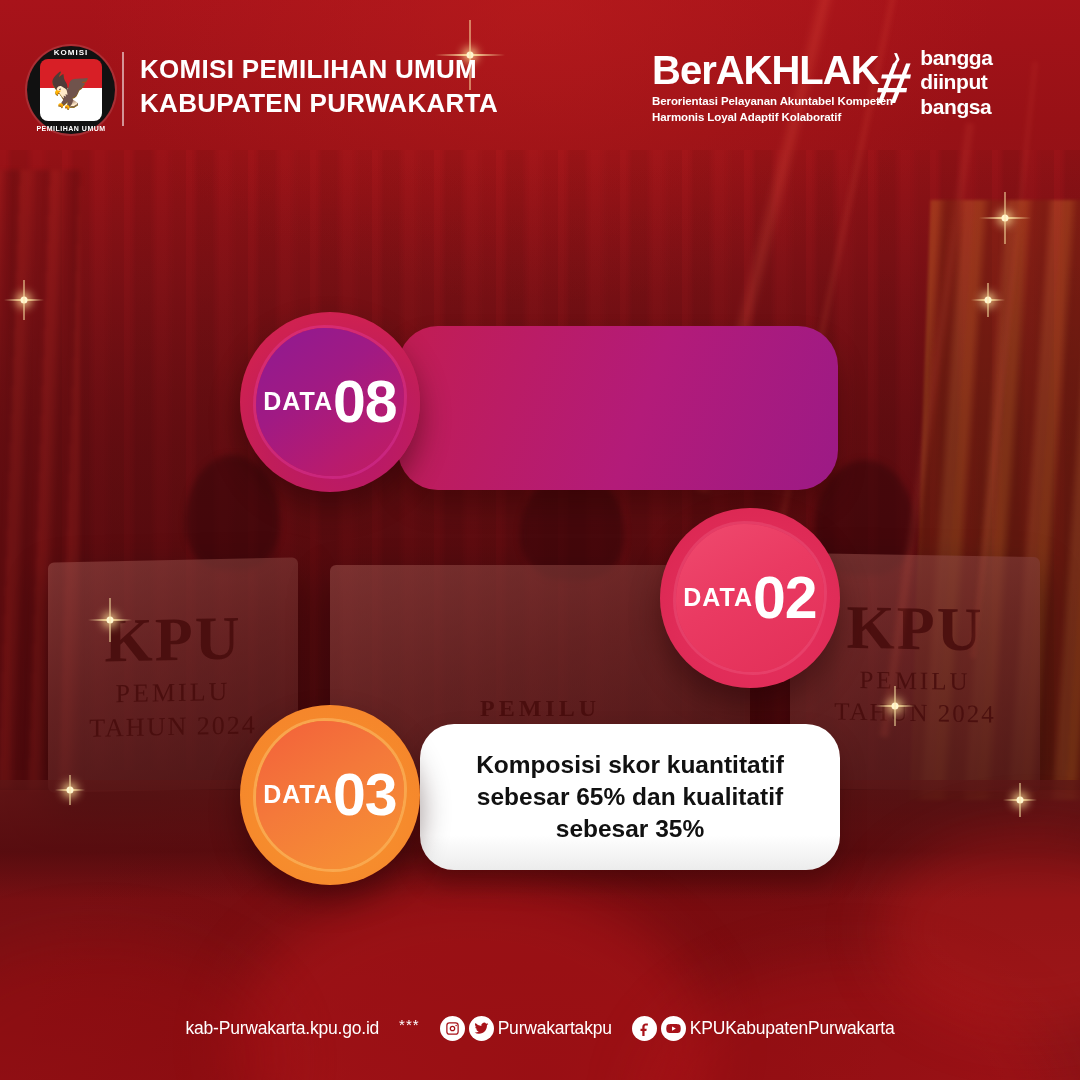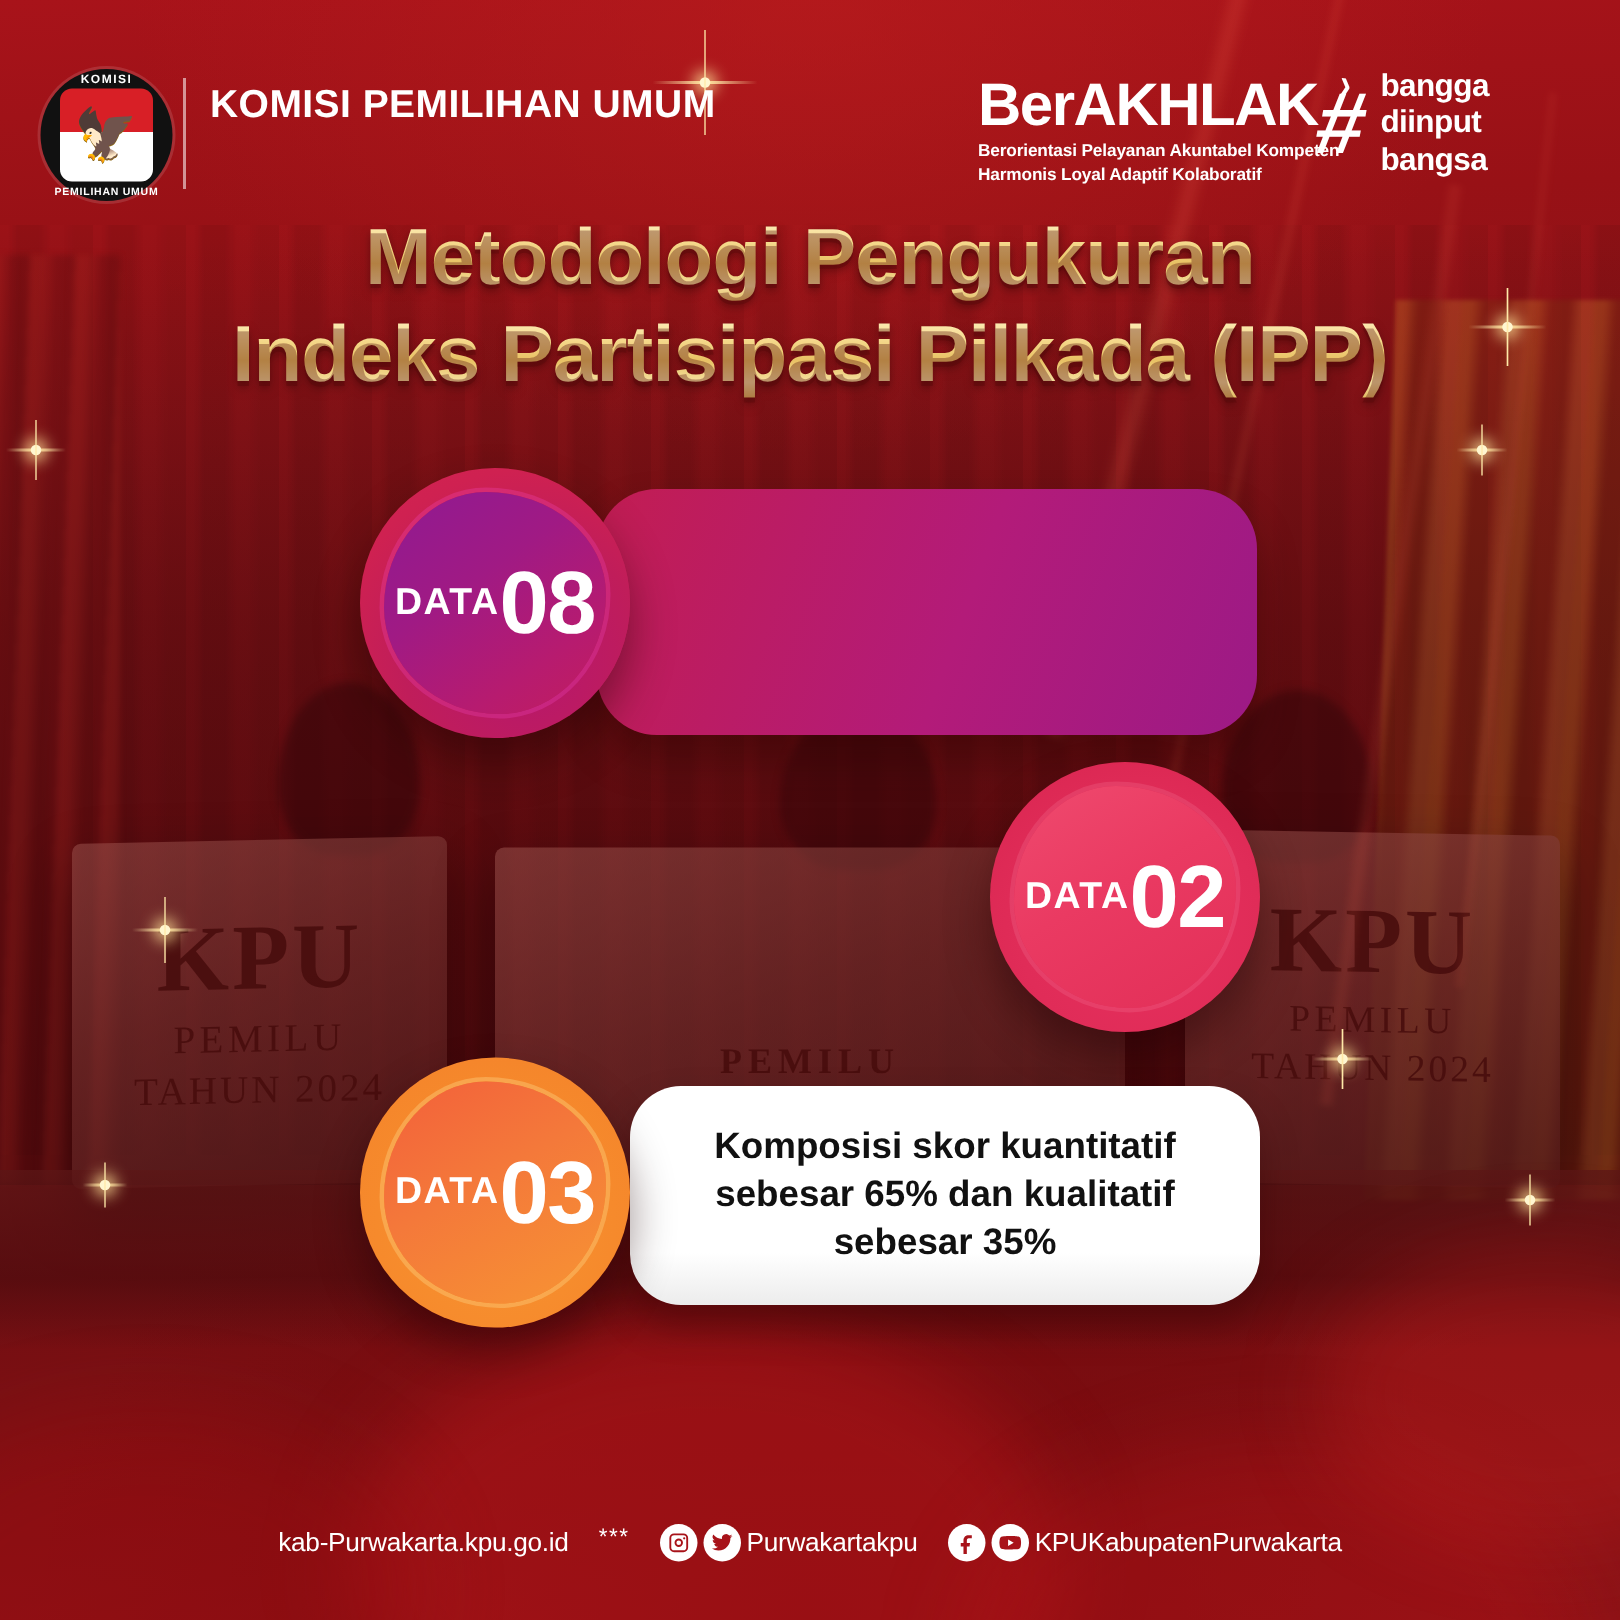--- a/index.html
+++ b/index.html
@@ -339,20 +339,21 @@
       <div class="inner"></div>
       <div class="garuda">🦅</div>
       <div class="tx-top">KOMISI</div>
       <div class="tx-bot">PEMILIHAN UMUM</div>
     </div>
 
     <div class="header-divider"></div>
 
     <div class="header-text">
       <div class="l1">KOMISI PEMILIHAN UMUM</div>
+      <div class="l2">KABUPATEN PURWAKARTA</div>
     </div>
 
     <div class="berakhlak">
       <div class="big">
         <span>BerAKHLAK</span>
         <span class="chev">›</span>
       </div>
       <div class="sub1">Berorientasi Pelayanan Akuntabel Kompeten</div>
       <div class="sub2">Harmonis Loyal Adaptif Kolaboratif</div>
     </div>
@@ -360,24 +361,20 @@
     <div class="bangga">
       <div class="hash">#</div>
       <div class="words">
         <div>bangga</div>
         <div>diinput</div>
         <div>bangsa</div>
       </div>
     </div>
   </div>
 
-  <div class="title">
-    <div class="tl">Metodologi Pengukuran</div>
-    <div class="tl">Indeks Partisipasi Pilkada (IPP)</div>
-  </div>
 
   <div class="cards">
 
     <div class="row row1">
       <div class="card1-back"></div>
       <div class="badge badge1">
         <div class="scallop"></div>
         <div class="lbl">DATA</div>
         <div class="num">08</div>
       </div>

